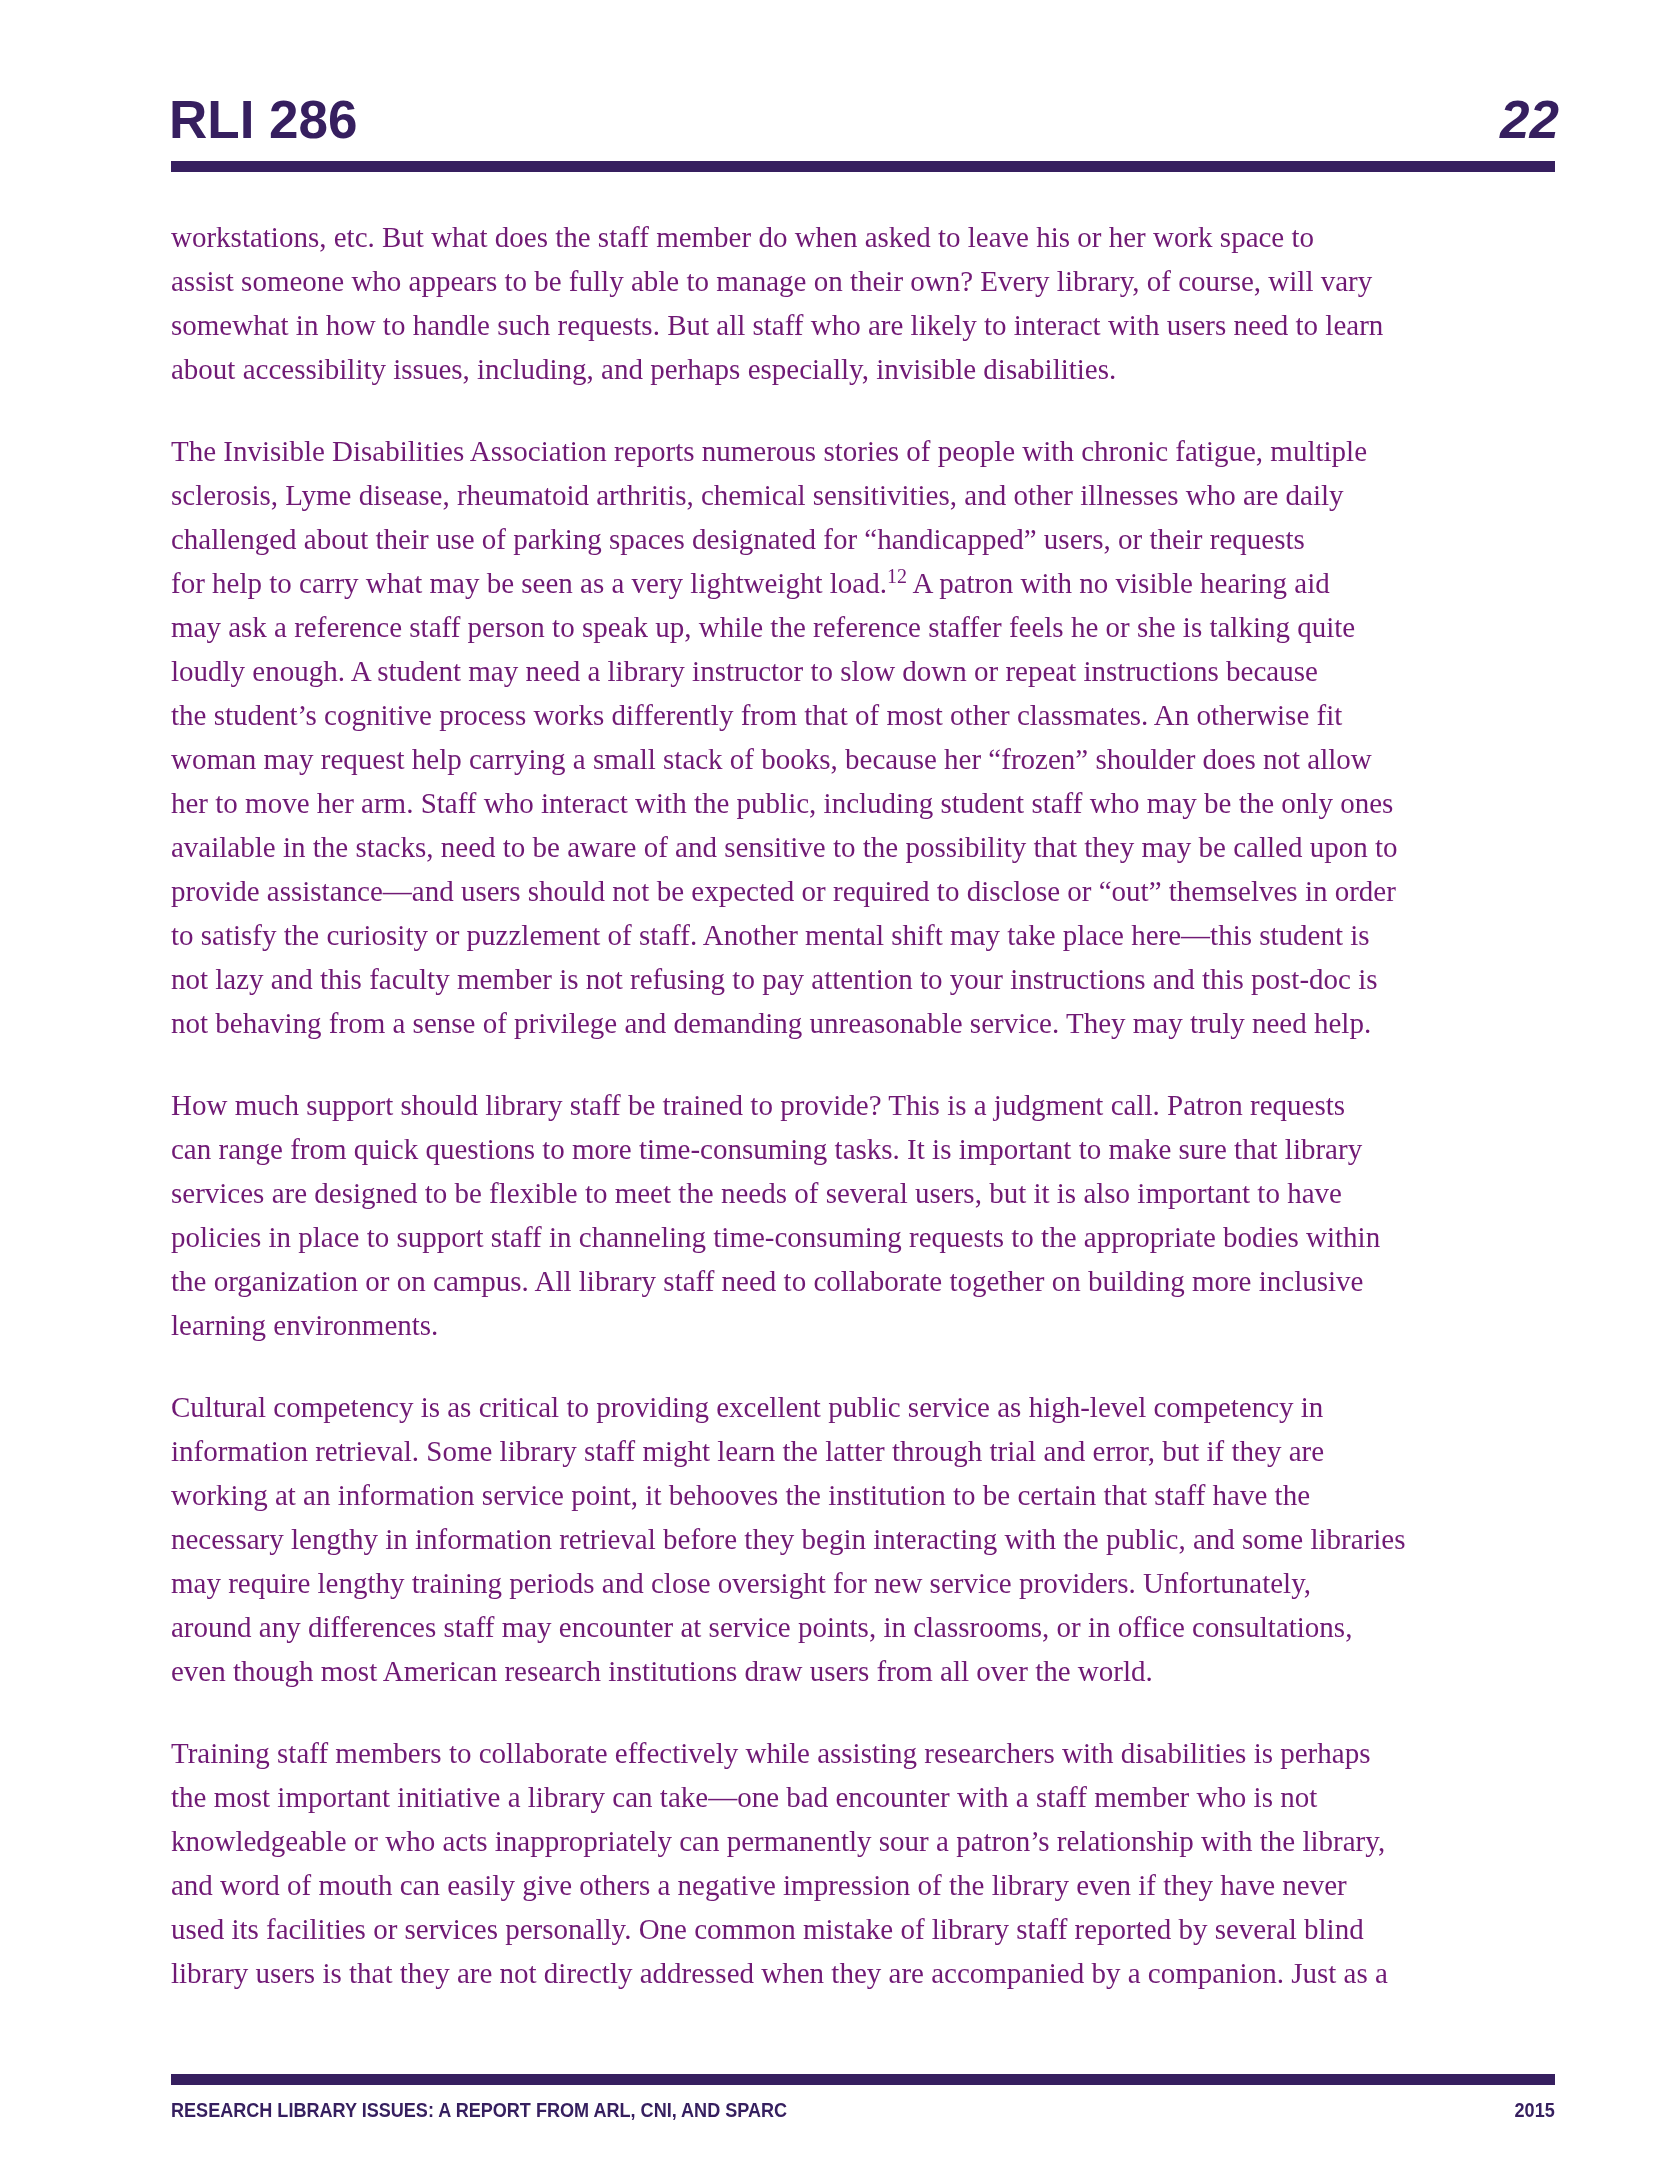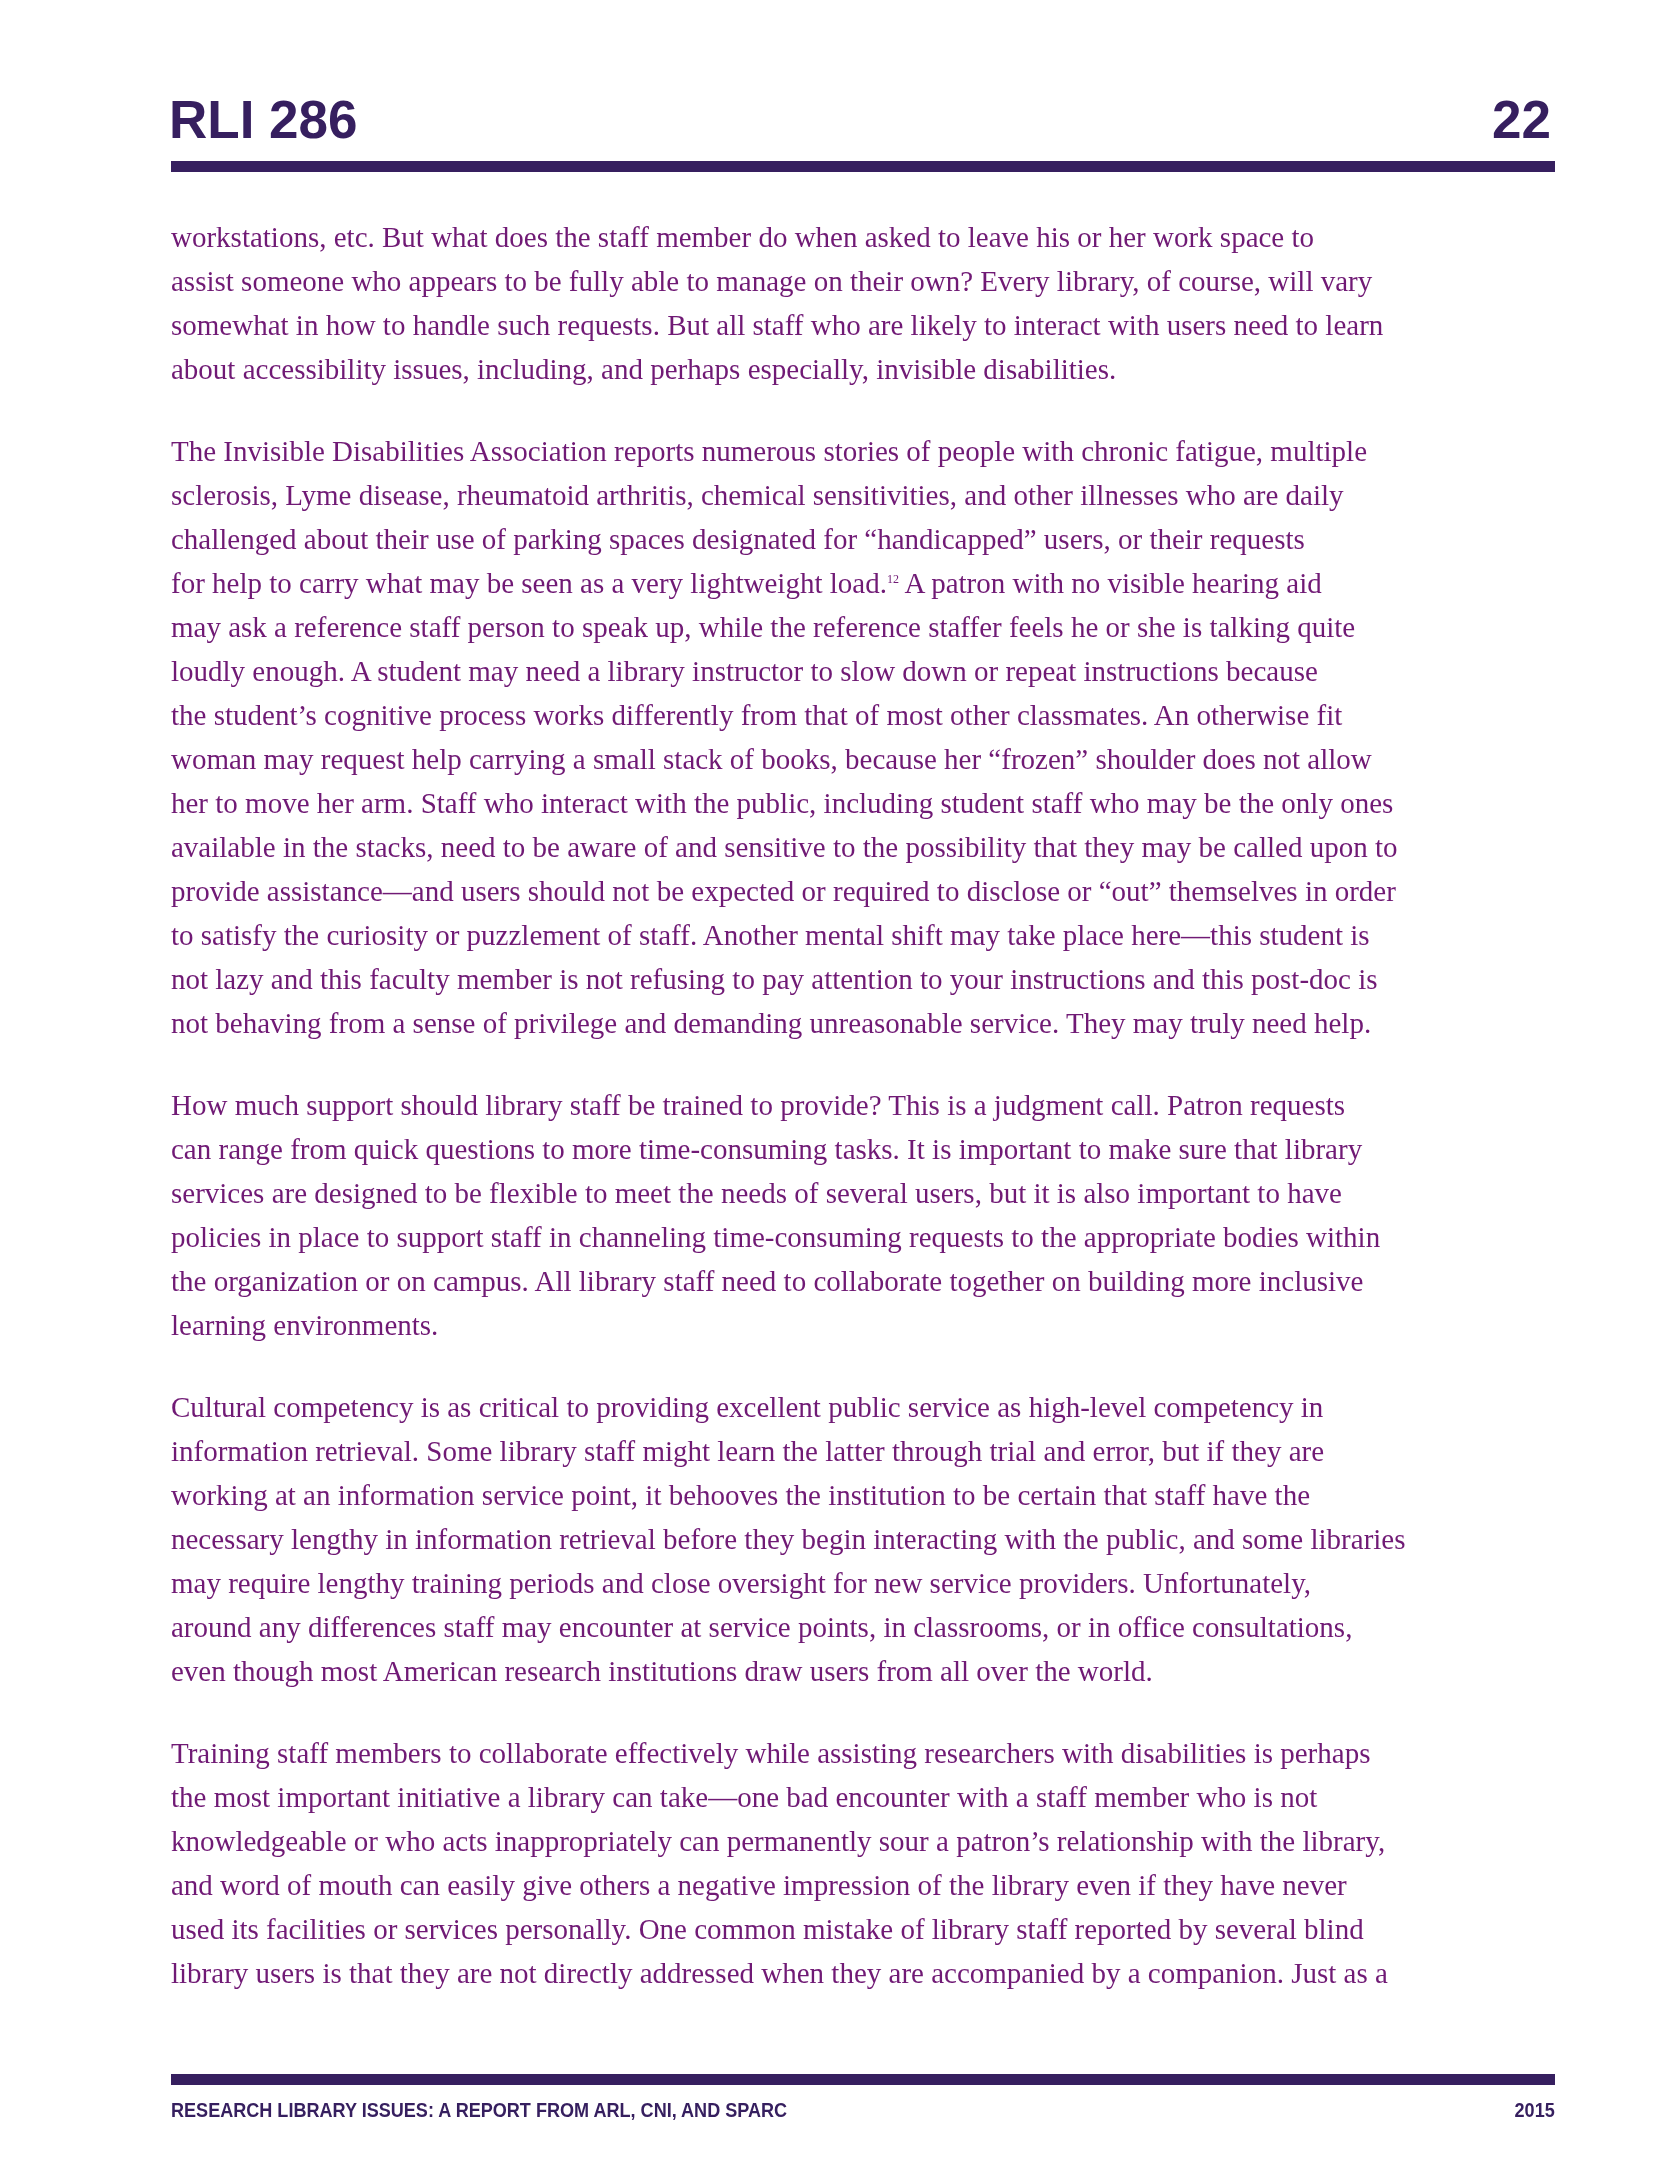--- a/index.html
+++ b/index.html
@@ -5,32 +5,32 @@
   html, body { margin: 0; padding: 0; background: #ffffff; }
   body { width: 1680px; height: 2174px; position: relative; overflow: hidden; }
   .page { position: absolute; left: 0; top: 0; width: 1680px; height: 1778px; margin-left: 23px; }
   .hdr-left, .hdr-right {
     position: absolute; top: 87px;
     font-family: "Liberation Sans", "DejaVu Sans", sans-serif;
     font-weight: bold; font-size: 53px; line-height: 66px;
     color: #361f5f; letter-spacing: 0px;
   }
   .hdr-left { left: 146px; }
-  .hdr-right { right: 152px; }
+  .hdr-right { right: 144px; font-style: italic; }
   .bar { position: absolute; left: 148px; width: 1384px; height: 11.3px; background: #361f5f; }
   .bar.top { top: 161px; }
   .bar.bottom { top: 2074px; }
   .body-text {
     position: absolute; left: 148px; top: 215px; width: 1394px;
     font-family: "Liberation Serif", "DejaVu Serif", serif;
     font-size: 29px; color: #701a75;
   }
   .para { margin: 0 0 38px 0; }
   .line { display: block; height: 44px; line-height: 44px; white-space: nowrap; }
-  sup { font-size: 12px; line-height: 0; vertical-align: 10.4px; }
+  sup { font-size: 20px; line-height: 0; vertical-align: 10.4px; }
   .ftr-left, .ftr-right {
     position: absolute; top: 2098px;
     font-family: "Liberation Sans", "DejaVu Sans", sans-serif;
     font-weight: bold; font-size: 21px; line-height: 24.5px; color: #361f5f;
     white-space: nowrap;
   }
   .ftr-left { left: 148px; transform-origin: left center; transform: scaleX(0.86); }
   .ftr-right { right: 148px; transform-origin: right center; transform: scaleX(0.86); }
 </style>
 </head>

